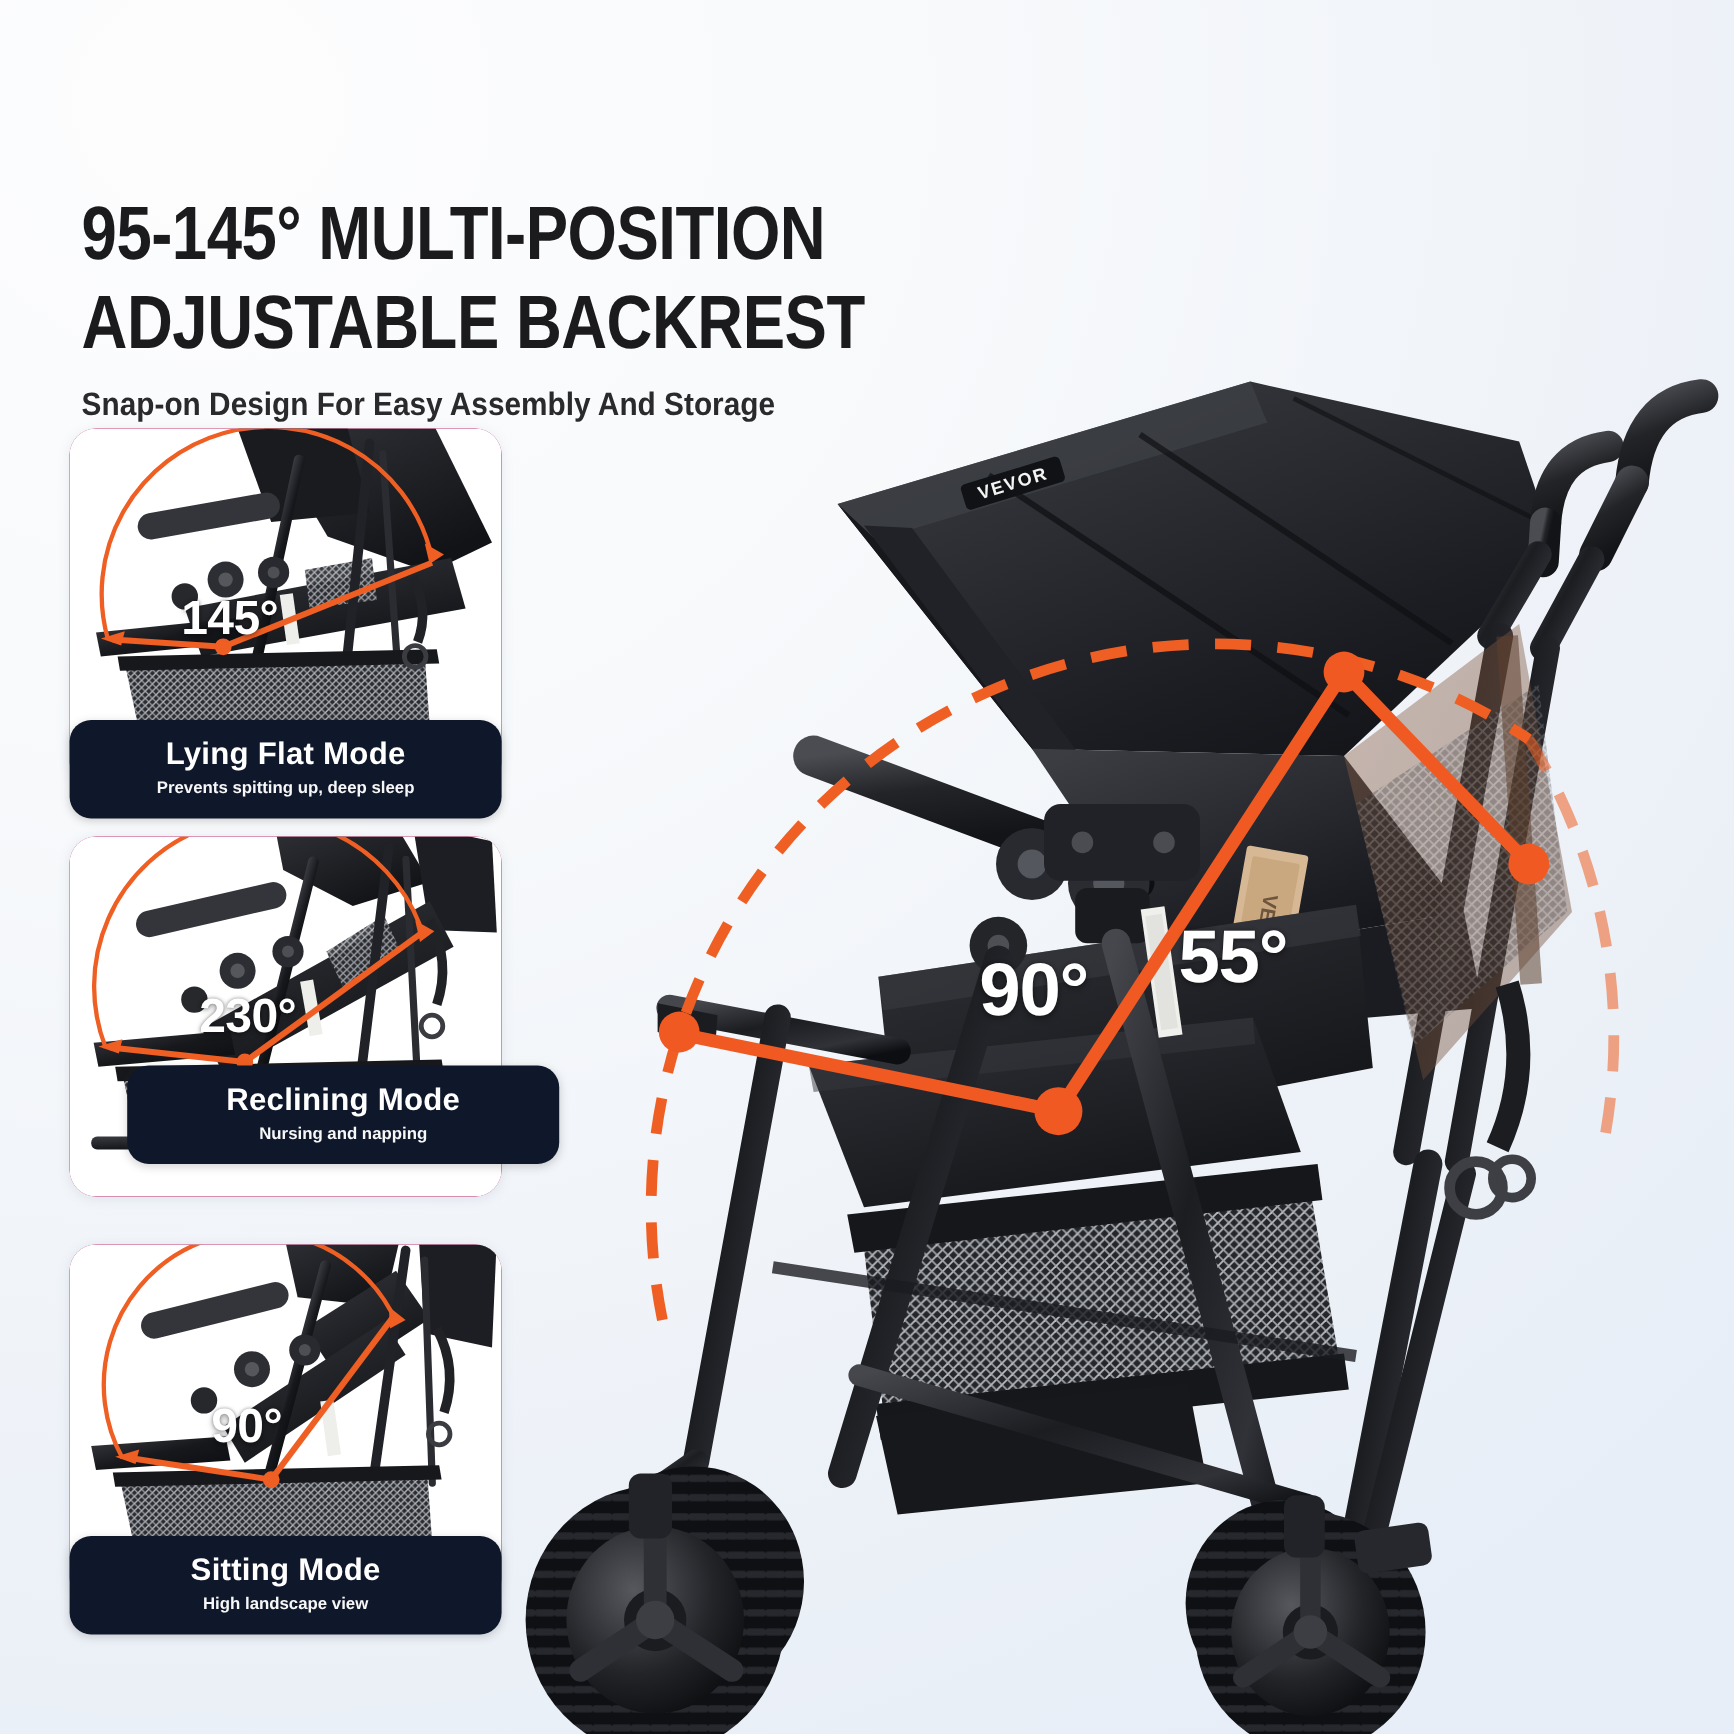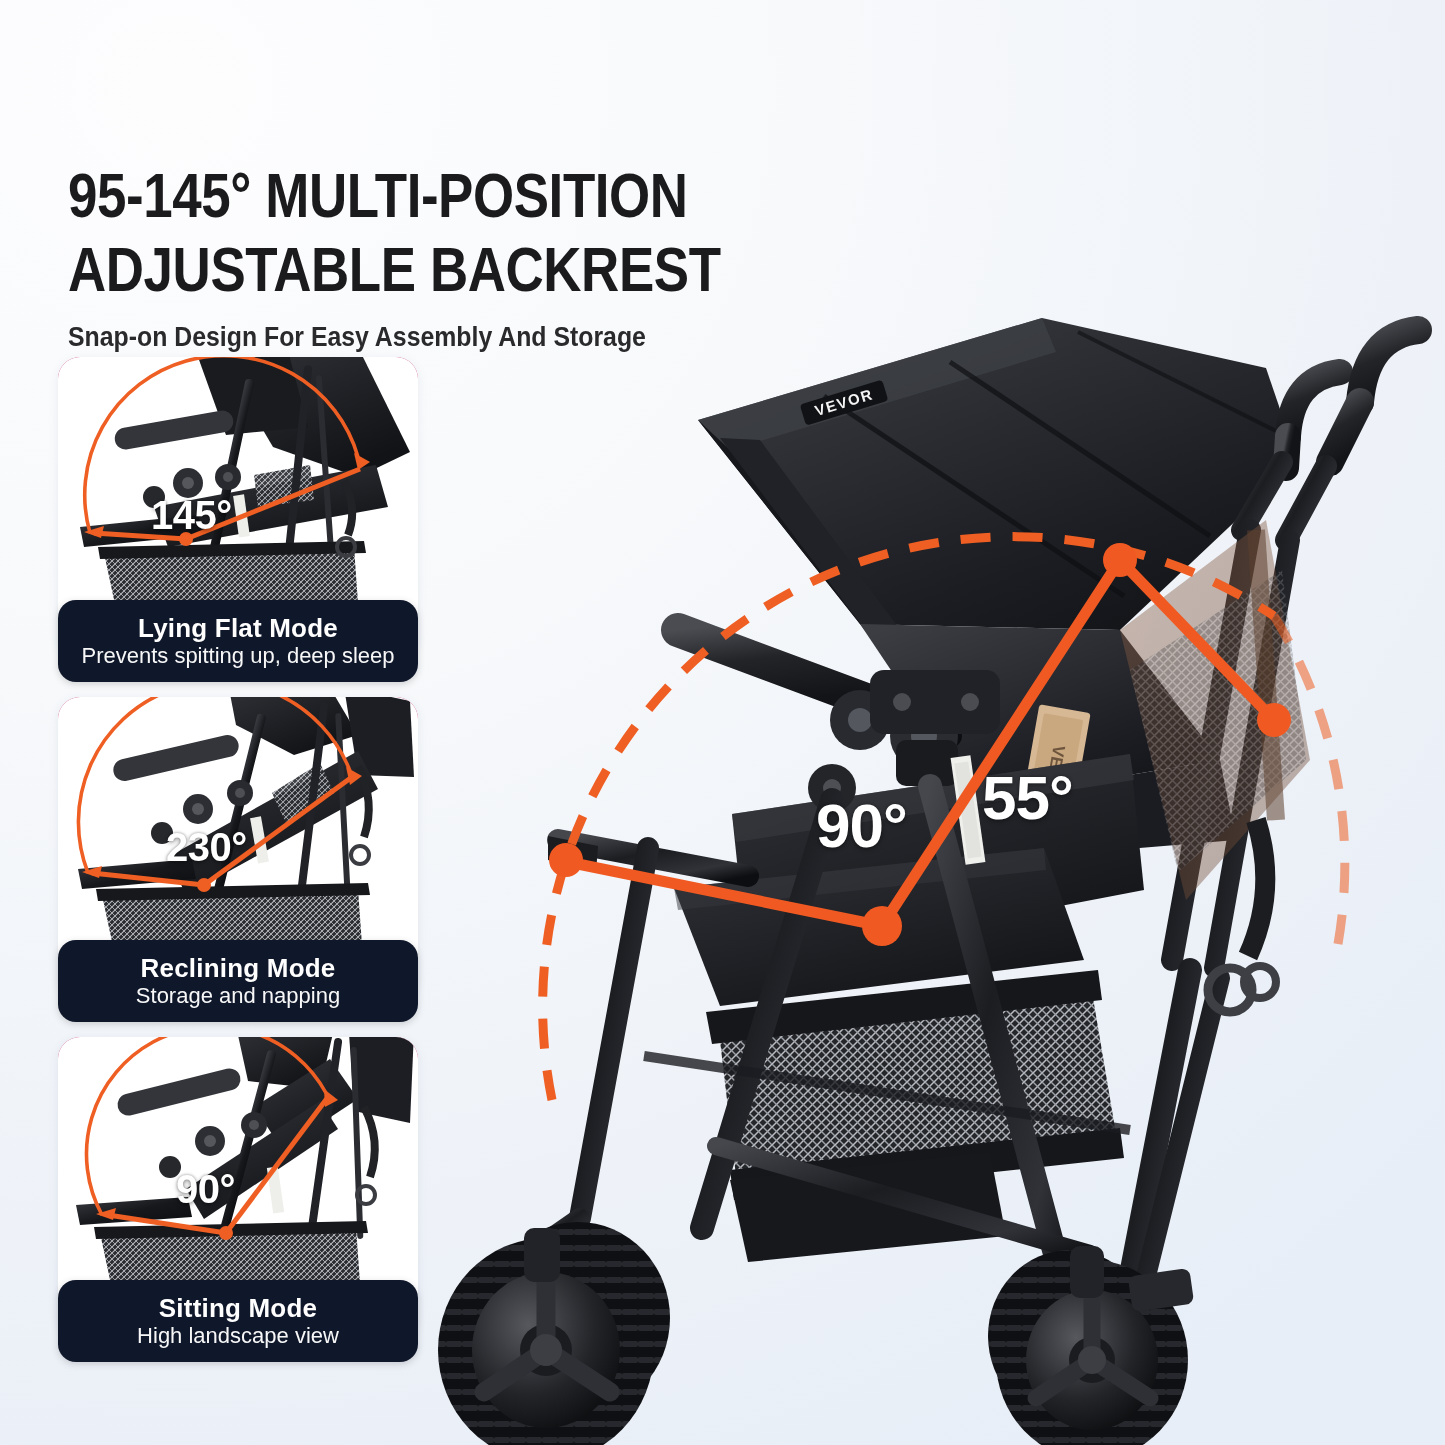--- a/index.html
+++ b/index.html
@@ -34,23 +34,23 @@
   }
   #card0{top:357px;} #card1{top:697px;} #card2{top:1037px;}
   .card-photo{position:absolute;inset:0;overflow:hidden;}
 
   .card-label{
     position:absolute;left:58px;width:360px;height:82px;
     background:#0f172a;border-radius:18px;
     display:flex;flex-direction:column;align-items:center;justify-content:center;
     color:#fff;box-shadow:0 2px 7px rgba(60,60,60,.22);
   }
-  #label0{top:600px;} #label1{top:940px;} #label2{top:1280px;}
+  #label0{top:600px;} #label1{top:888px;margin-left:48px;} #label2{top:1280px;}
   .card-title{font-size:26px;font-weight:bold;line-height:30px;letter-spacing:.2px;}
-  .card-sub{font-size:22px;font-weight:normal;line-height:26px;opacity:.97;}
+  .card-sub{font-size:14px;font-weight:bold;line-height:26px;opacity:.97;}
 
   
   #hero{position:absolute;left:430px;top:200px;width:1015px;height:1245px;}
 
   .ang{
     position:absolute;color:#ffffff;font-weight:bold;
     font-family:"Liberation Sans", sans-serif;
     text-shadow:0 0 3px rgba(0,0,0,.34),0 2px 5px rgba(0,0,0,.30);
     letter-spacing:-1px;
   }
@@ -171,21 +171,21 @@
       <path d="M288 70 l16 9 l-12 9 z" fill="#ef5f23"></path>
       <path d="M34 176 L146 188" stroke="#ef5f23" stroke-width="5" fill="none"></path>
       <circle cx="146" cy="188" r="7" fill="#ef5f23"></circle>
       <path d="M146 188 L294 80" stroke="#ef5f23" stroke-width="5" fill="none"></path>
     </svg>
   </div>
   <span class="cang" style="left:108px;top:128px;">230°</span>
 </div>
 <div class="card-label" id="label1">
   <span class="card-title">Reclining Mode</span>
-  <span class="card-sub">Storage and napping</span>
+  <span class="card-sub">Nursing and napping</span>
 </div>
 
 <div class="card" id="card2">
   <div class="card-photo">
     <svg viewBox="0 0 360 300" width="360" height="300">
       <rect width="360" height="300" fill="#fff"></rect>
       <path d="M176 -20 L276 -8 L262 52 L190 44 Z" fill="url(#c0fab)"></path>
       <path d="M290 -20 L356 -6 L352 86 L296 74 Z" fill="#1d1e23"></path>
 
       <path d="M196 70 L272 22 L300 62 L224 112 Z" fill="url(#c0fab)"></path>

